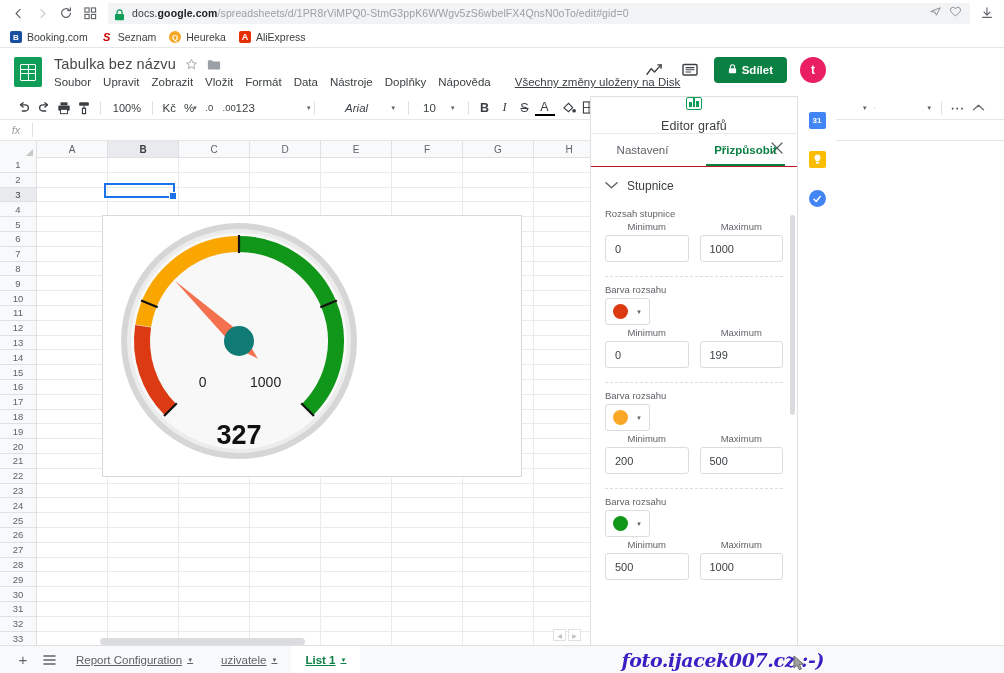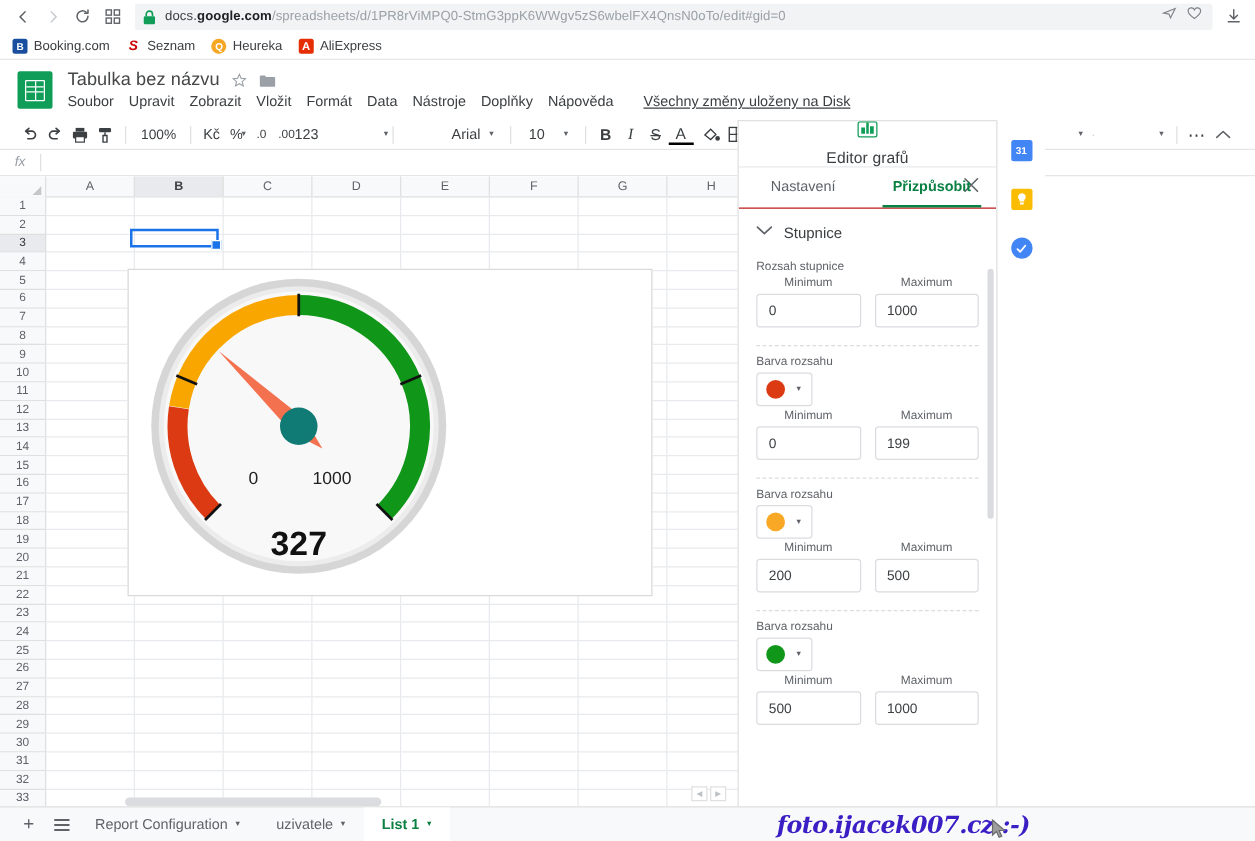--- a/index.html
+++ b/index.html
@@ -82,21 +82,21 @@
   .toolbar {
     position:absolute; top:96px; left:0; width:1004px; height:23px;
     display:flex; align-items:center; padding-left:14px; gap:0;
   }
   .tb { height:20px; min-width:20px; display:flex; align-items:center; justify-content:center;
         color:#3c4043; font-size:11.5px; padding:0 3px;gap:48px; }
   .tb-sep { width:1px; height:14px; background:#e0e0e0; margin:0 6px; }
   .tb-caret { font-size:6px; color:#5f6368; margin-left:3px; }
   .tb-box { display:flex; align-items:center; }
   .zoom-box { width:46px; justify-content:flex-start; padding-left:6px; font-size:11px;}
-  .font-box { width:78px; justify-content:flex-end; padding-left:8px; font-size:11.5px;}
+  .font-box { width:78px; justify-content:center; padding-left:8px; font-size:11.5px;font-style:italic;}
   .size-box { width:36px; justify-content:flex-start; padding-left:8px; font-size:11.5px;}
   .tb-collapse{ margin-left:auto; margin-right:16px; color:#5f6368; }
 
   
   .formula-bar {
     position:absolute; top:119px; left:0; width:1004px; height:22px;
     border-top:1px solid #e4e6e8; border-bottom:1px solid #e4e6e8;
     display:flex; align-items:center; background:#fff;
   }
   .namebox { width:32px; height:100%; display:flex;align-items:center;justify-content:center;
@@ -146,21 +146,21 @@
 
   
   .sheet-bar {
     position:absolute; bottom:0; left:0; width:1004px; height:28px;
     background:#f8f9fa; border-top:1px solid #e0e0e0; display:flex; align-items:center;
     padding-left:10px; gap:0;
   }
   .sb-ico { width:26px; height:26px; display:flex;align-items:center;justify-content:center;
             color:#5f6368; font-size:15px; }
   .sheet-tab { height:28px; display:flex; align-items:center; gap:5px; padding:0 14px;
-               font-size:11.5px; color:#5f6368; }
+               font-size:11.5px; color:#5f6368;text-decoration:underline; }
   .sheet-tab.active { background:#fff; color:#0b8043; font-weight:700; }
   .tab-caret { font-size:6px; }
   .hscroll-thumb { position:absolute; left:100px; bottom:28px; width:205px; height:7px;
                    background:#dadce0; border-radius:4px; }
   .hs-arrows { position:absolute; right:255px; bottom:32px; display:flex; gap:2px; }
   .hsa { width:13px; height:12px; border:1px solid #e0e0e0; background:#fff;
          display:flex;align-items:center;justify-content:center;font-size:6px;color:#bdc1c6;}
 
   
   .editor {
@@ -322,20 +322,44 @@
     <span class="menu-item">Soubor</span>
     <span class="menu-item">Upravit</span>
     <span class="menu-item">Zobrazit</span>
     <span class="menu-item">Vložit</span>
     <span class="menu-item">Formát</span>
     <span class="menu-item">Data</span>
     <span class="menu-item">Nástroje</span>
     <span class="menu-item">Doplňky</span>
     <span class="menu-item">Nápověda</span>
     <span class="save-state">Všechny změny uloženy na Disk</span>
+  </div>
+  <div class="hdr-right">
+    <span class="hdr-icon">
+      <svg width="17" height="15" viewBox="0 0 18 16">
+          <path d="M1 12 L5.5 6 L9 9.5 L16 2" stroke="#3c4043" stroke-width="1.5" fill="none" stroke-linecap="round" stroke-linejoin="round"></path>
+          <path d="M12.5 2 H16 V5.5" stroke="#3c4043" stroke-width="1.5" fill="none" stroke-linecap="round" stroke-linejoin="round"></path>
+        </svg>
+    </span>
+    <span class="hdr-icon">
+      <svg width="16" height="15" viewBox="0 0 16 15">
+          <rect x="1" y="1.5" width="14" height="10.5" rx="1" fill="none" stroke="#3c4043" stroke-width="1.4"></rect>
+          <path d="M3.6 4.6 H12.4 M3.6 6.8 H12.4 M3.6 9 H9" stroke="#3c4043" stroke-width="1.1"></path>
+        </svg>
+    </span>
+    <button class="share-btn">
+      <span>
+        <svg width="9" height="10" viewBox="0 0 10 11">
+            <rect x="1" y="4.6" width="8" height="5.6" rx="1" fill="#fff"></rect>
+            <path d="M2.7 4.6V3.1a2.3 2.3 0 0 1 4.6 0v1.5" stroke="#fff" stroke-width="1.2" fill="none"></path>
+          </svg>
+      </span>
+      <span>Sdílet</span>
+    </button>
+    <span class="avatar">t</span>
   </div>
 
   <div class="toolbar">
     <span class="tb">
       <svg width="15" height="13" viewBox="0 0 16 14">
           <path d="M5 4 H9.5a3.5 3.5 0 0 1 0 7H6" stroke="#3c4043" stroke-width="1.5" fill="none" stroke-linecap="round"></path>
           <path d="M7 1.5 L4 4 L7 6.5" stroke="#3c4043" stroke-width="1.5" fill="none" stroke-linecap="round" stroke-linejoin="round"></path>
         </svg>
     </span>
     <span class="tb">

